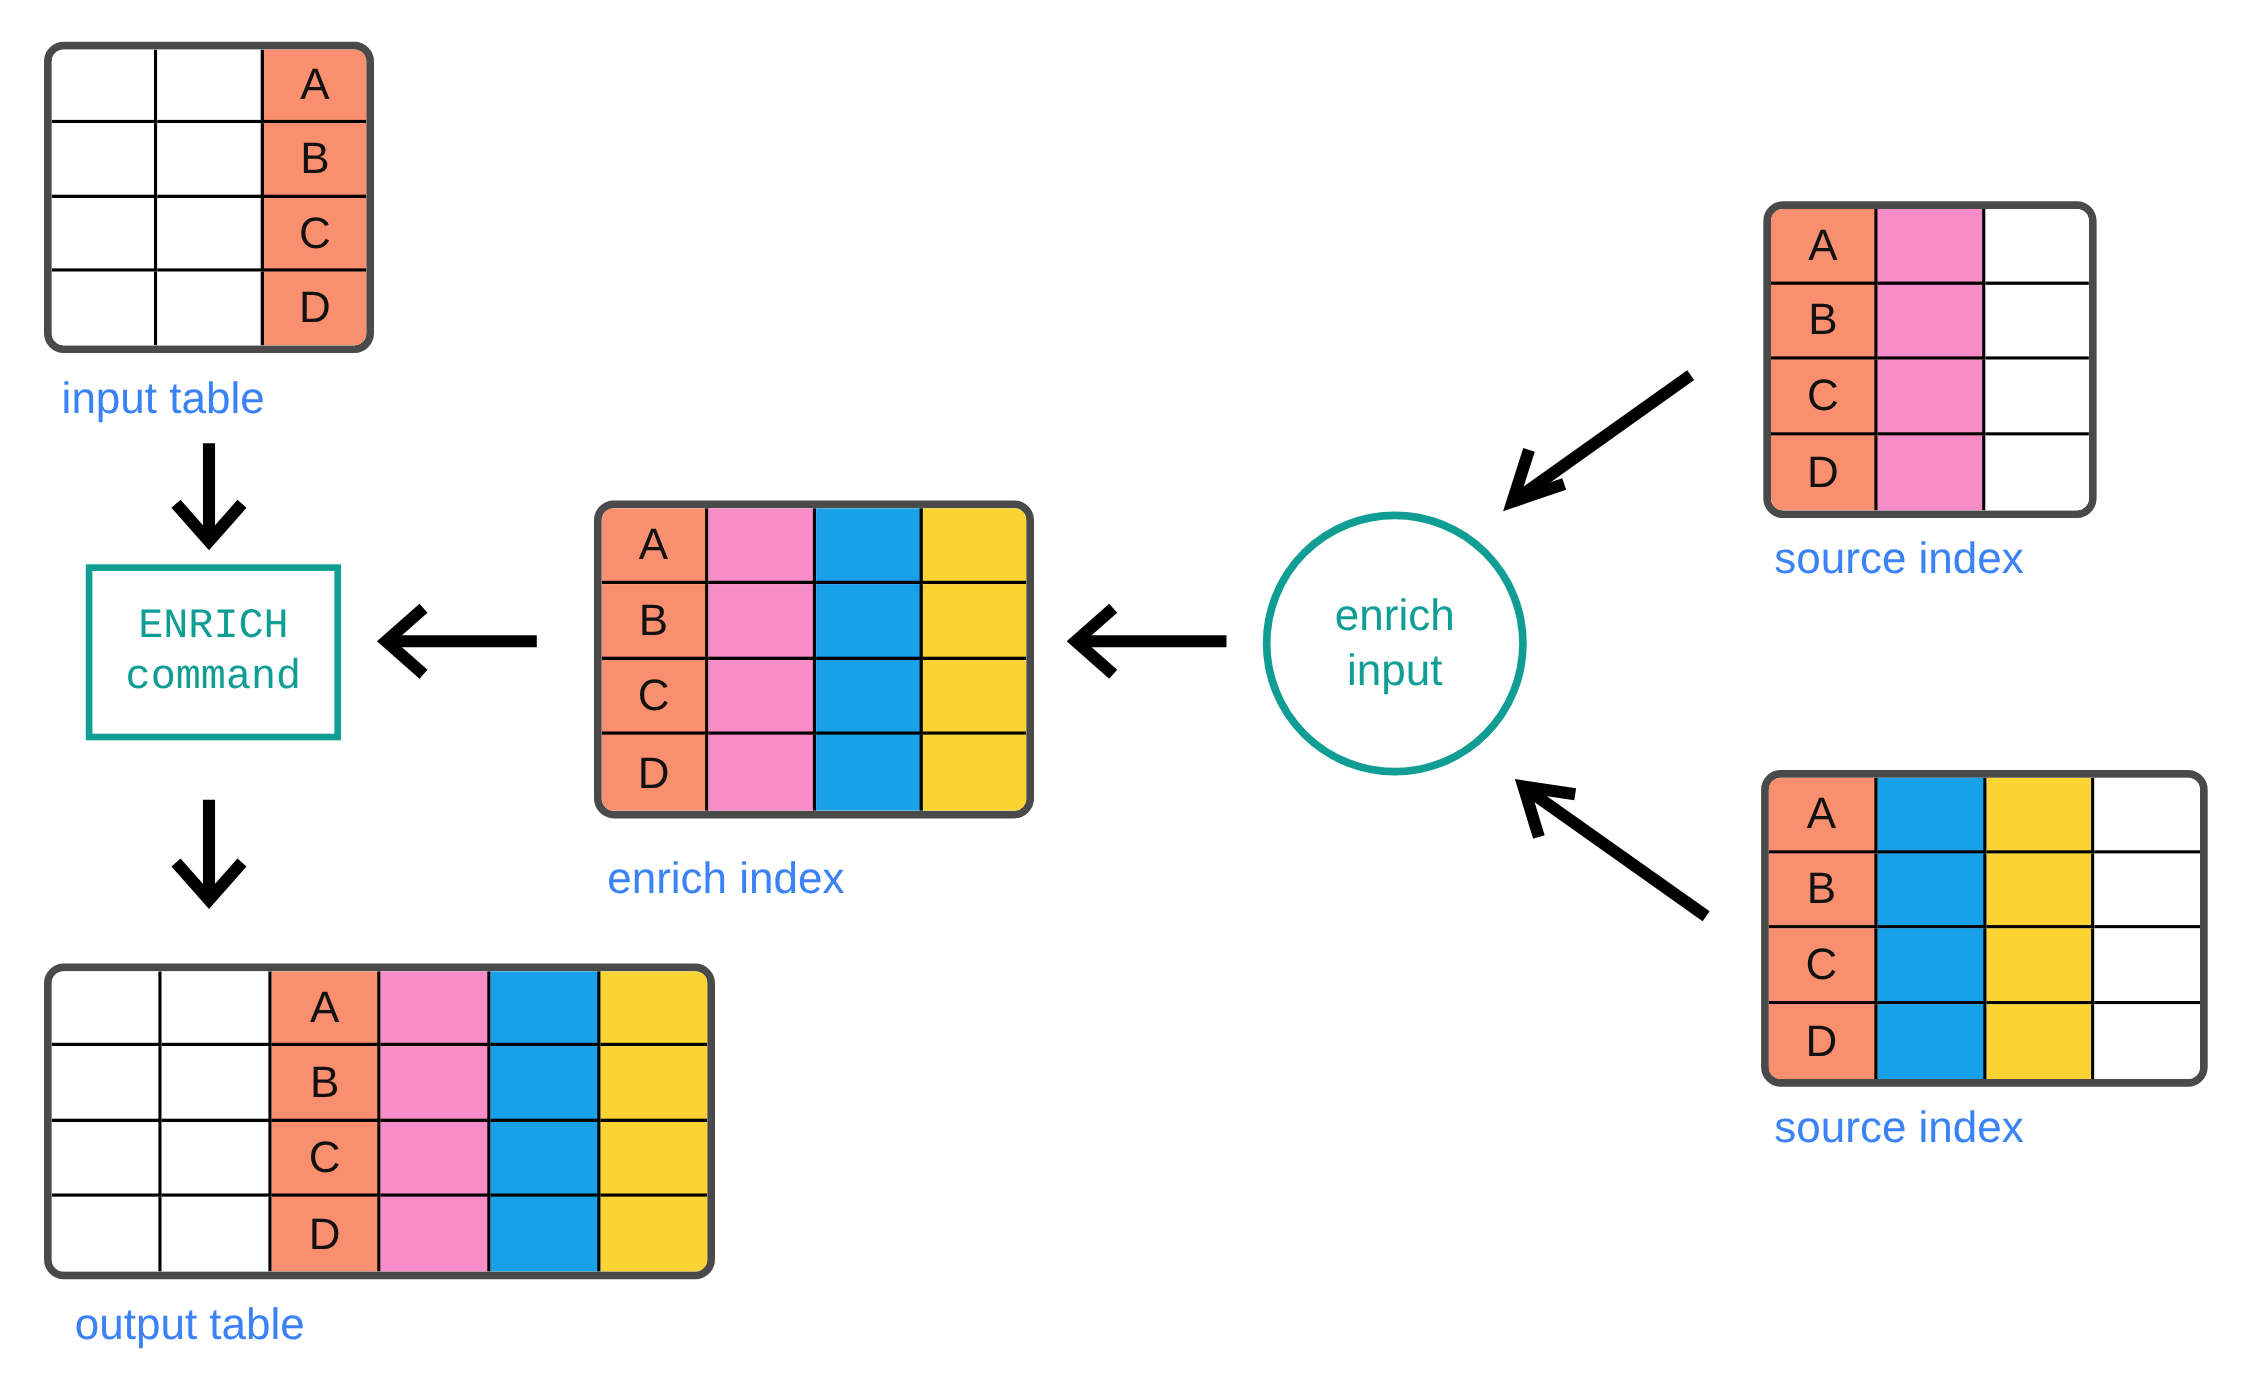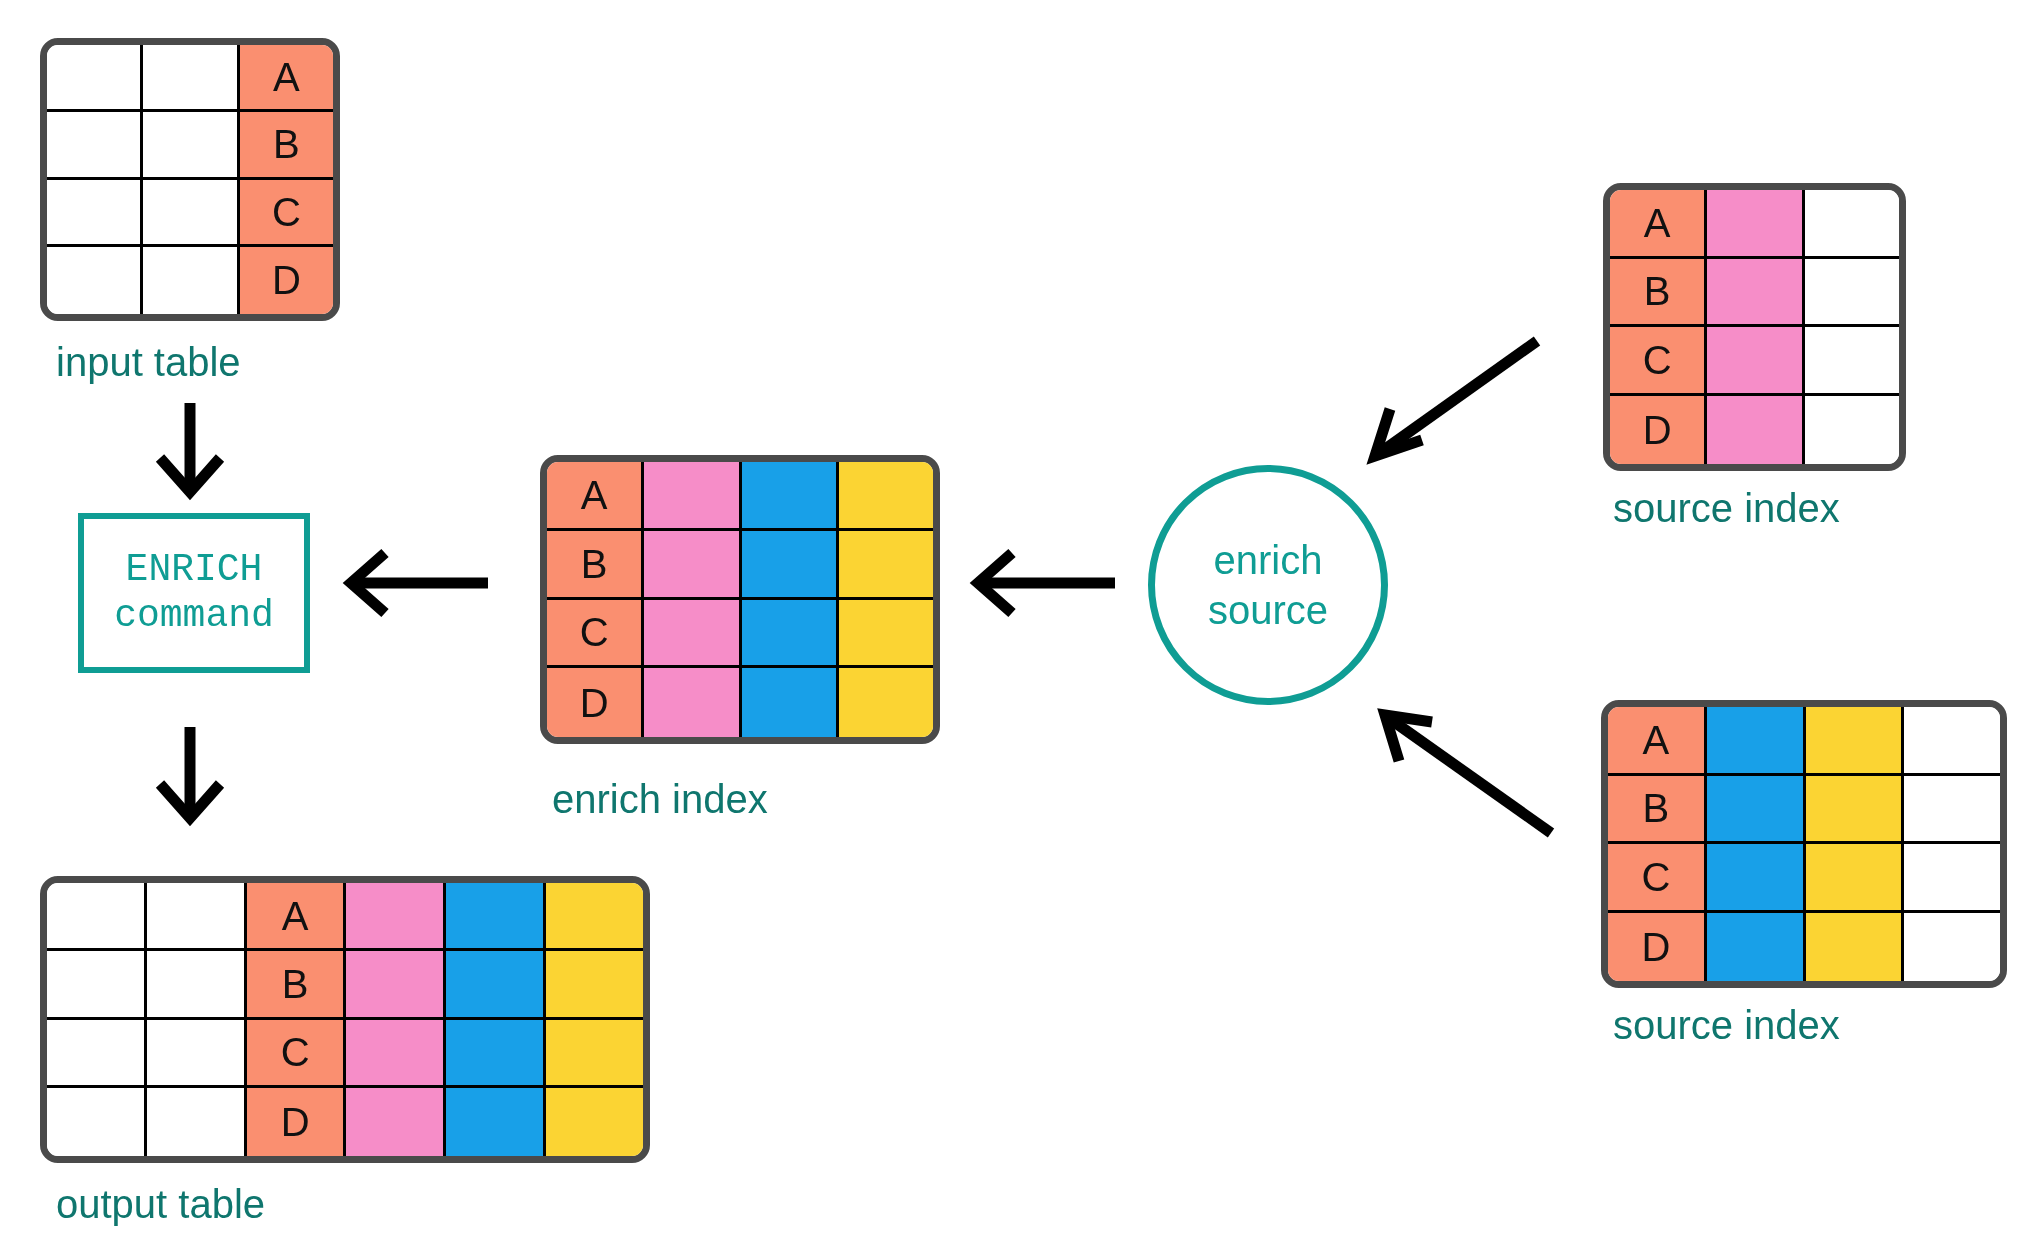--- a/index.html
+++ b/index.html
@@ -46,21 +46,21 @@
     color: #111111;
     line-height: 1;
   }
   .trow:last-child .tcell { border-bottom: none; }
   .tcell:last-child { border-right: none; }
 
   
   .caption {
     position: absolute;
     font-size: 40px;
-    color: #0f766e;
+    color: #3b82f6;
     white-space: nowrap;
     line-height: 1;
   }
 
   
   .cmd-box {
     position: absolute;
     border: 6px solid #0f9d94;
     background: #ffffff;
     box-sizing: border-box;
@@ -156,21 +156,21 @@
         <div class="tcell" style="background: rgb(250, 143, 112);">D</div>
         <div class="tcell" style="background: rgb(246, 141, 200);"></div>
         <div class="tcell" style="background: rgb(24, 160, 232);"></div>
         <div class="tcell" style="background: rgb(251, 212, 51);"></div>
       </div>
     </div>
   <div class="caption" style="left:552px; top:779px;">enrich index</div>
 
   <div class="policy-circle" id="enrich-policy" style="left:1148px; top:465px; width:240px; height:240px;">
     <div>enrich</div>
-    <div>source</div>
+    <div>input</div>
   </div>
 
   <div class="tbl" id="source-index-top" style="left:1603px; top:183px; width:303px; height:288px;">
       <div class="trow">
         <div class="tcell" style="background: rgb(250, 143, 112);">A</div>
         <div class="tcell" style="background: rgb(246, 141, 200);"></div>
         <div class="tcell" style="background: rgb(255, 255, 255);"></div>
       </div>
       <div class="trow">
         <div class="tcell" style="background: rgb(250, 143, 112);">B</div>
@@ -245,21 +245,21 @@
       </div>
       <div class="trow">
         <div class="tcell" style="background: rgb(255, 255, 255);"></div>
         <div class="tcell" style="background: rgb(255, 255, 255);"></div>
         <div class="tcell" style="background: rgb(250, 143, 112);">D</div>
         <div class="tcell" style="background: rgb(246, 141, 200);"></div>
         <div class="tcell" style="background: rgb(24, 160, 232);"></div>
         <div class="tcell" style="background: rgb(251, 212, 51);"></div>
       </div>
     </div>
-  <div class="caption" style="left:56px; top:1184px;">output table</div>
+  <div class="caption" style="left:68px; top:1184px;">output table</div>
 
   <svg id="arrow-layer" viewBox="0 0 2038 1260">
     <g stroke="#000000" stroke-width="11" fill="none" stroke-linecap="butt" stroke-linejoin="miter">
 
       <g>
         <line x1="190" y1="403" x2="190" y2="486"></line>
         <polyline points="160,458 190,492 220,458"></polyline>
       </g>
 
       <g>

